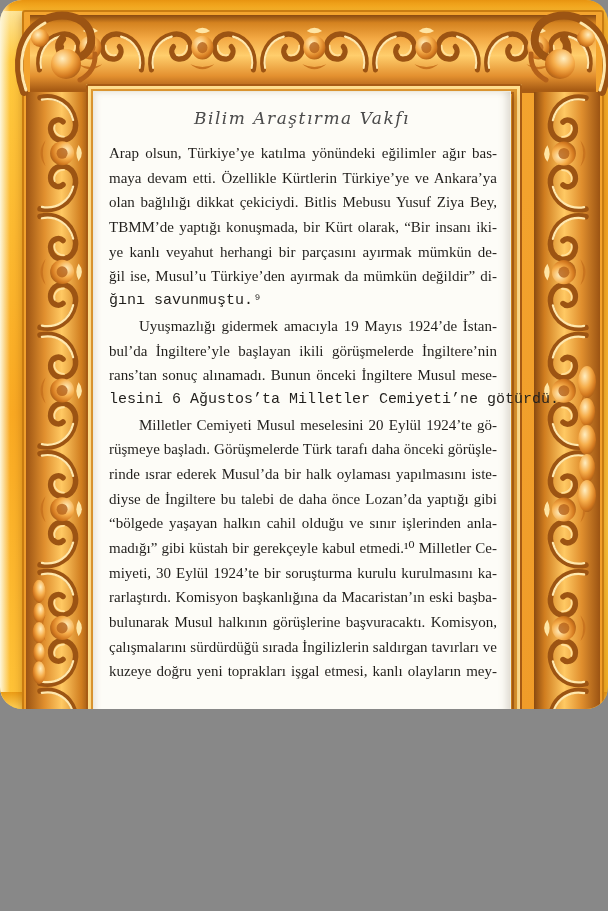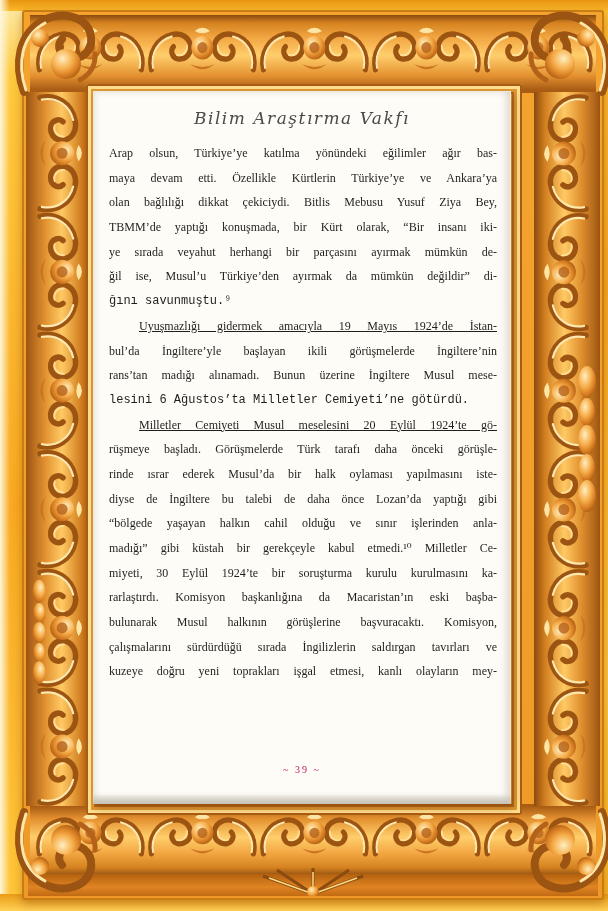--- a/index.html
+++ b/index.html
@@ -1,19 +1,20 @@
 <!DOCTYPE html>
 <html><head>
 <meta charset="utf-8">
 <style>
   html,body{margin:0;padding:0;background:#888;}
   .scene{
-    position:relative;width:608px;height:911px;overflow:hidden;
+    position:relative;width:608px;height:709px;overflow:hidden;
     background:linear-gradient(160deg,#fdeeb6 0%,#ffc93e 7%,#f9a922 45%,#ffc63a 80%,#f7b324 100%);
     font-family:"Liberation Serif","DejaVu Serif",serif;
+    border-radius:22px;
   }
   .edge-left{position:absolute;left:0;top:0;bottom:0;width:10px;
     background:linear-gradient(90deg,#fdf6da,rgba(253,246,218,0));z-index:0;}
   .edge-bottom{position:absolute;left:0;bottom:0;width:100%;height:17px;
     background:linear-gradient(180deg,#eb9c15,#ffd156);z-index:0;}
   .edge-top{position:absolute;left:0;top:0;width:100%;height:11px;
     background:linear-gradient(180deg,#e89410,#fcb92c);z-index:0;}
 
   .frame{position:absolute;left:22px;top:10px;width:578px;height:886px;
     background:linear-gradient(180deg,#f4a42e,#ef9a28);
@@ -50,23 +51,23 @@
   .page{position:absolute;left:93px;top:91px;width:418px;height:713px;z-index:5;
     background:#fdfcf7;border-radius:1px;
     box-shadow:inset 0 0 0 1px #eceade,inset -4px -5px 8px rgba(125,110,88,.26),inset 3px 2px 6px rgba(165,150,125,.16),3px 4px 7px rgba(120,60,0,.45);}
   .page::after{content:"";position:absolute;left:0;right:0;bottom:0;height:10px;
     background:linear-gradient(180deg,rgba(200,196,185,0),#c6c2b7);}
 
   .page-header{position:absolute;top:17px;left:0;width:100%;text-align:center;
     font-family:"DejaVu Serif","Liberation Serif",serif;font-style:italic;
     font-size:17px;letter-spacing:1.5px;color:#4b4b4b;}
   .textblock{position:absolute;top:50px;left:16px;width:388px;
-    font-size:12px;line-height:24.7px;color:#211f1c;}
+    font-size:15px;line-height:24.7px;color:#211f1c;}
   .line{height:24.7px;white-space:nowrap;text-align:justify;text-align-last:justify;}
-  .line.indent{padding-left:30px;text-decoration:underline;}
+  .line.indent{padding-left:30px;}
   .line.endline{text-align-last:left;font-family:Liberation Mono, monospace;}
   .page-number{position:absolute;top:673px;left:0;width:100%;text-align:center;
     font-size:10px;letter-spacing:2px;color:#be185d;}
 </style>
 </head>
 <body>
 
 <svg width="0" height="0" style="position:absolute">
   <defs>
     <radialGradient id="bump" cx="38%" cy="32%" r="78%">
@@ -197,26 +198,26 @@
     <div class="sight"></div>
   </div>
 
   <div class="page">
     <div class="page-header">Bilim Araştırma Vakfı</div>
     <div class="textblock">
       <div class="line">Arap olsun, Türkiye’ye katılma yönündeki eğilimler ağır bas-</div>
       <div class="line">maya devam etti. Özellikle Kürtlerin Türkiye’ye ve Ankara’ya</div>
       <div class="line">olan bağlılığı dikkat çekiciydi. Bitlis Mebusu Yusuf Ziya Bey,</div>
       <div class="line">TBMM’de yaptığı konuşmada, bir Kürt olarak, “Bir insanı iki-</div>
-      <div class="line">ye sırada veyahut herhangi bir parçasını ayırmak mümkün de-</div>
+      <div class="line">ye kanlı veyahut herhangi bir parçasını ayırmak mümkün de-</div>
       <div class="line">ğil ise, Musul’u Türkiye’den ayırmak da mümkün değildir” di-</div>
       <div class="line endline">ğını savunmuştu.⁹</div>
       <div class="line indent">Uyuşmazlığı gidermek amacıyla 19 Mayıs 1924’de İstan-</div>
       <div class="line">bul’da İngiltere’yle başlayan ikili görüşmelerde İngiltere’nin</div>
-      <div class="line">rans’tan madığı alınamadı. Bunun üzerine İngiltere Musul mese-</div>
+      <div class="line">rans’tan sonuç alınamadı. Bunun önceki İngiltere Musul mese-</div>
       <div class="line endline">lesini 6 Ağustos’ta Milletler Cemiyeti’ne götürdü.</div>
       <div class="line indent">Milletler Cemiyeti Musul meselesini 20 Eylül 1924’te gö-</div>
       <div class="line">rüşmeye başladı. Görüşmelerde Türk tarafı daha önceki görüşle-</div>
       <div class="line">rinde ısrar ederek Musul’da bir halk oylaması yapılmasını iste-</div>
       <div class="line">diyse de İngiltere bu talebi de daha önce Lozan’da yaptığı gibi</div>
       <div class="line">“bölgede yaşayan halkın cahil olduğu ve sınır işlerinden anla-</div>
       <div class="line">madığı” gibi küstah bir gerekçeyle kabul etmedi.¹⁰ Milletler Ce-</div>
       <div class="line">miyeti, 30 Eylül 1924’te bir soruşturma kurulu kurulmasını ka-</div>
       <div class="line">rarlaştırdı. Komisyon başkanlığına da Macaristan’ın eski başba-</div>
       <div class="line">bulunarak Musul halkının görüşlerine başvuracaktı. Komisyon,</div>

